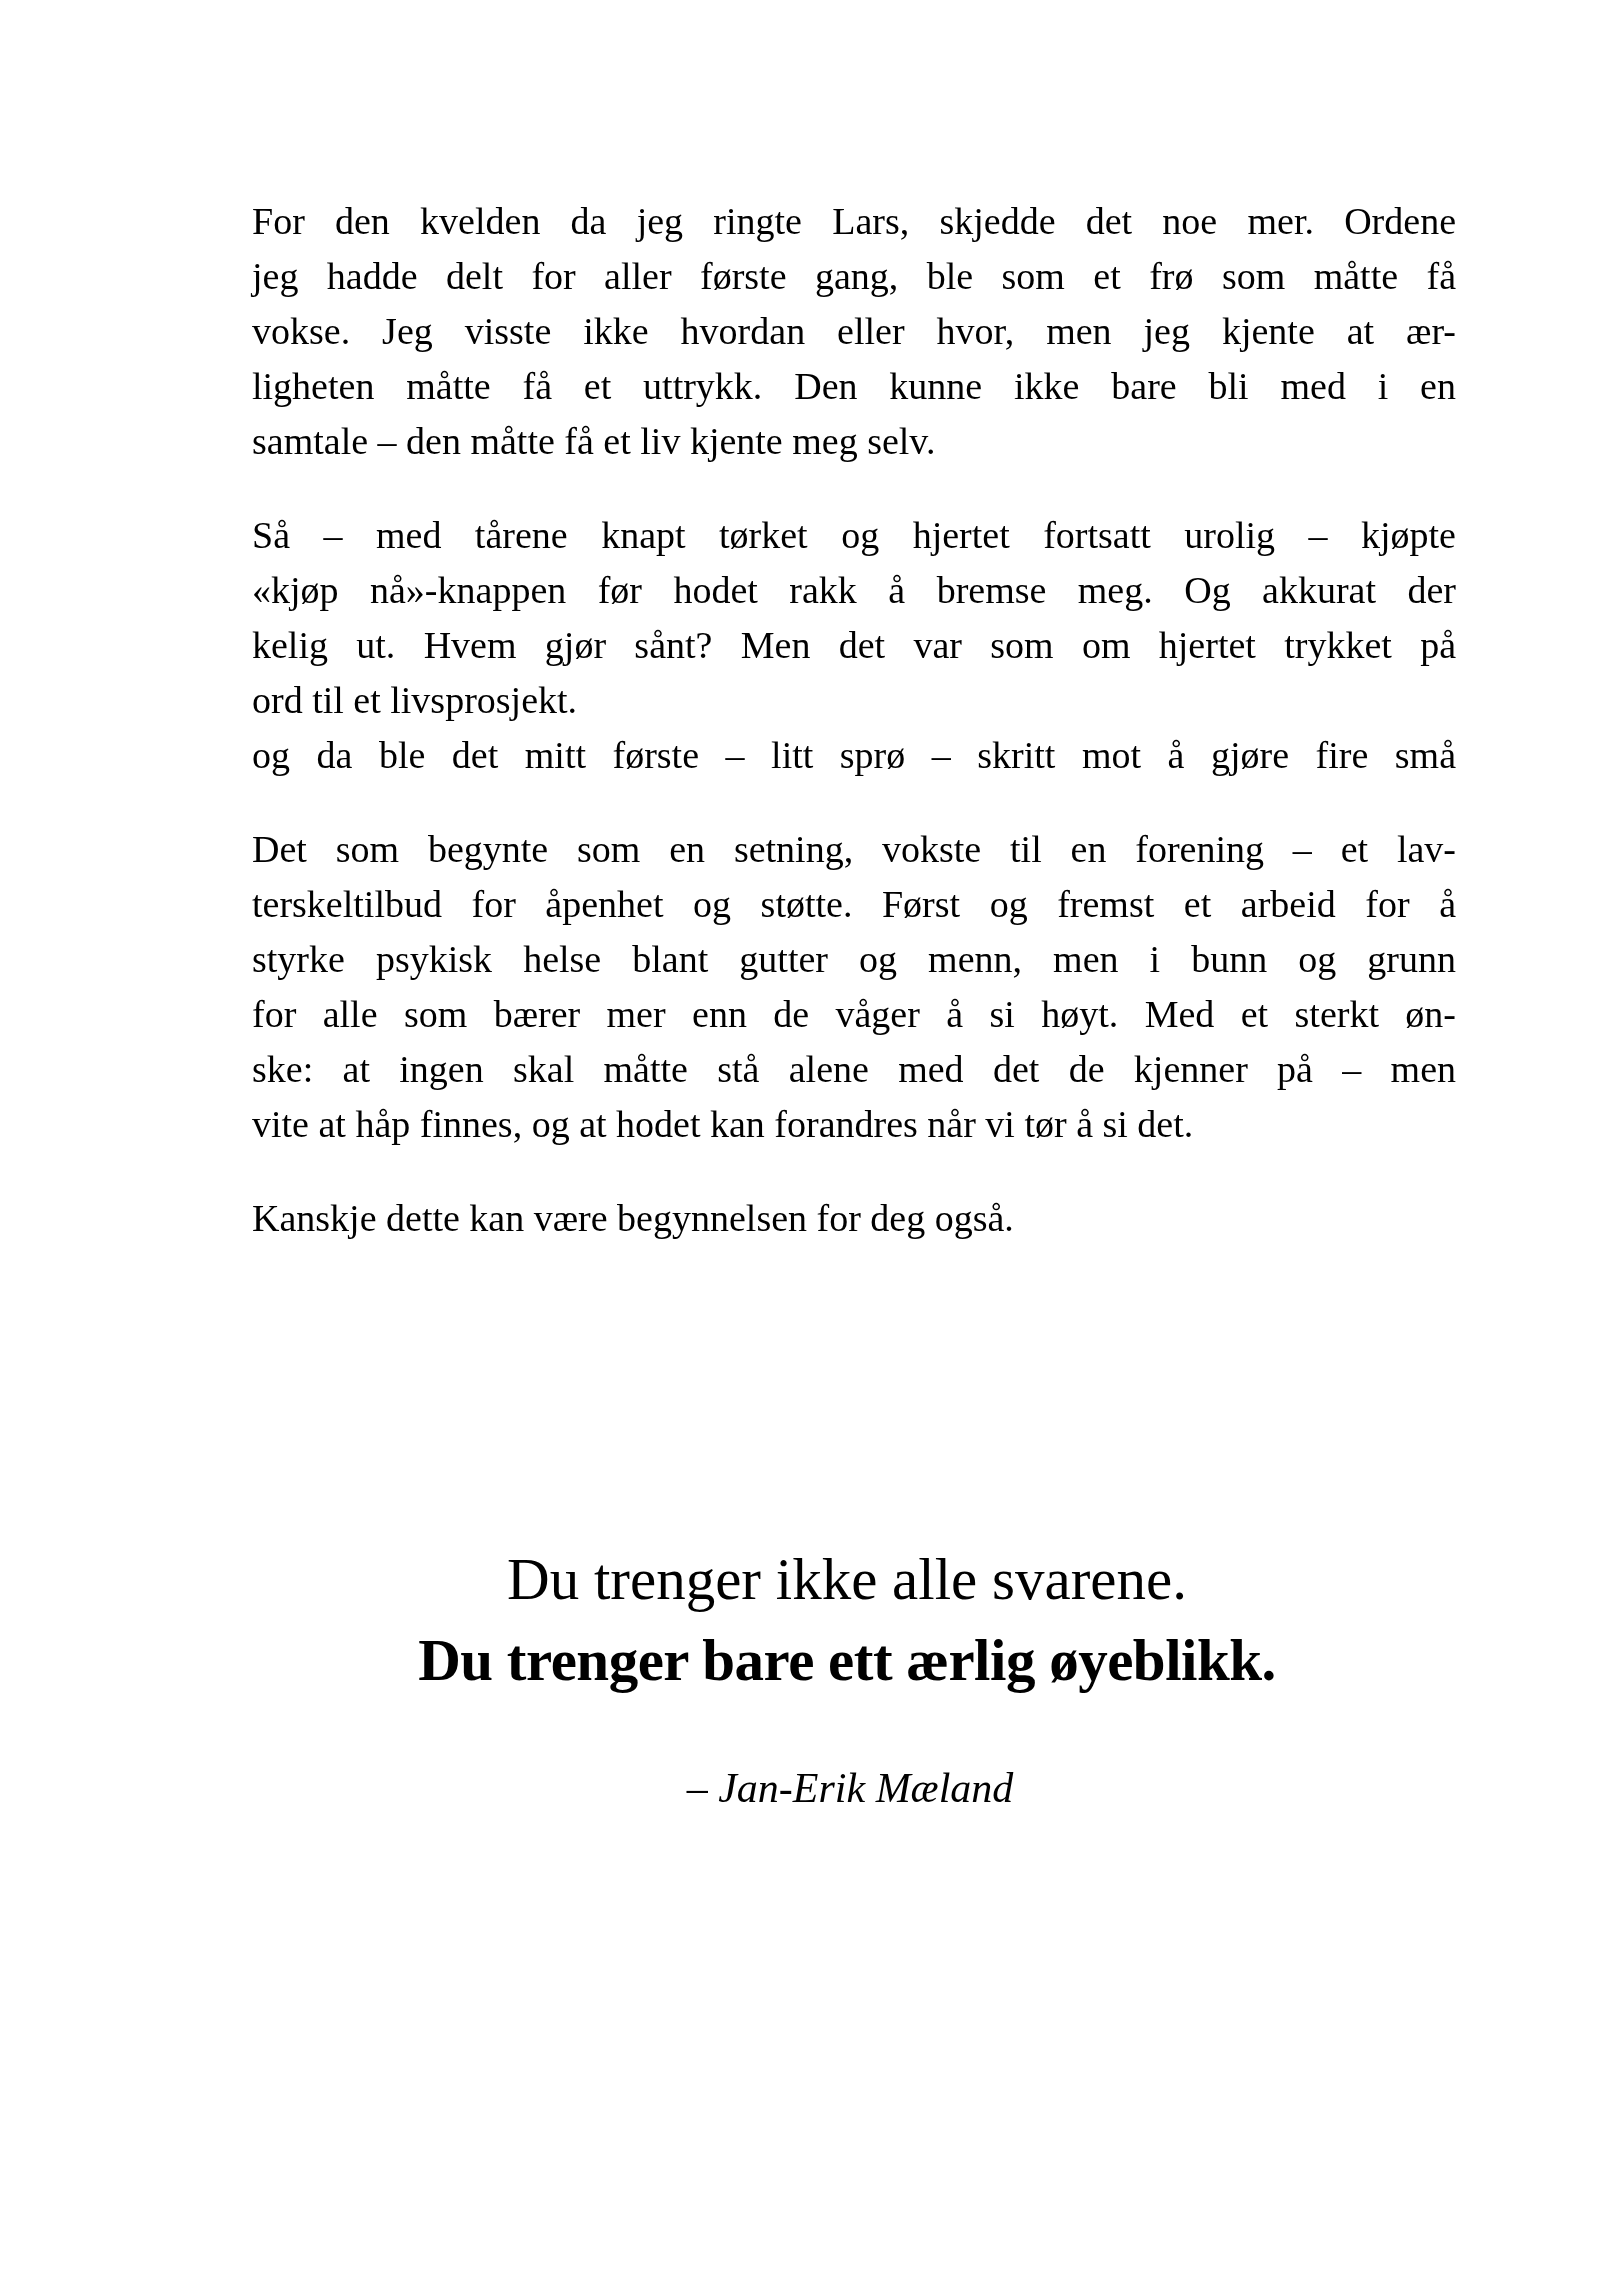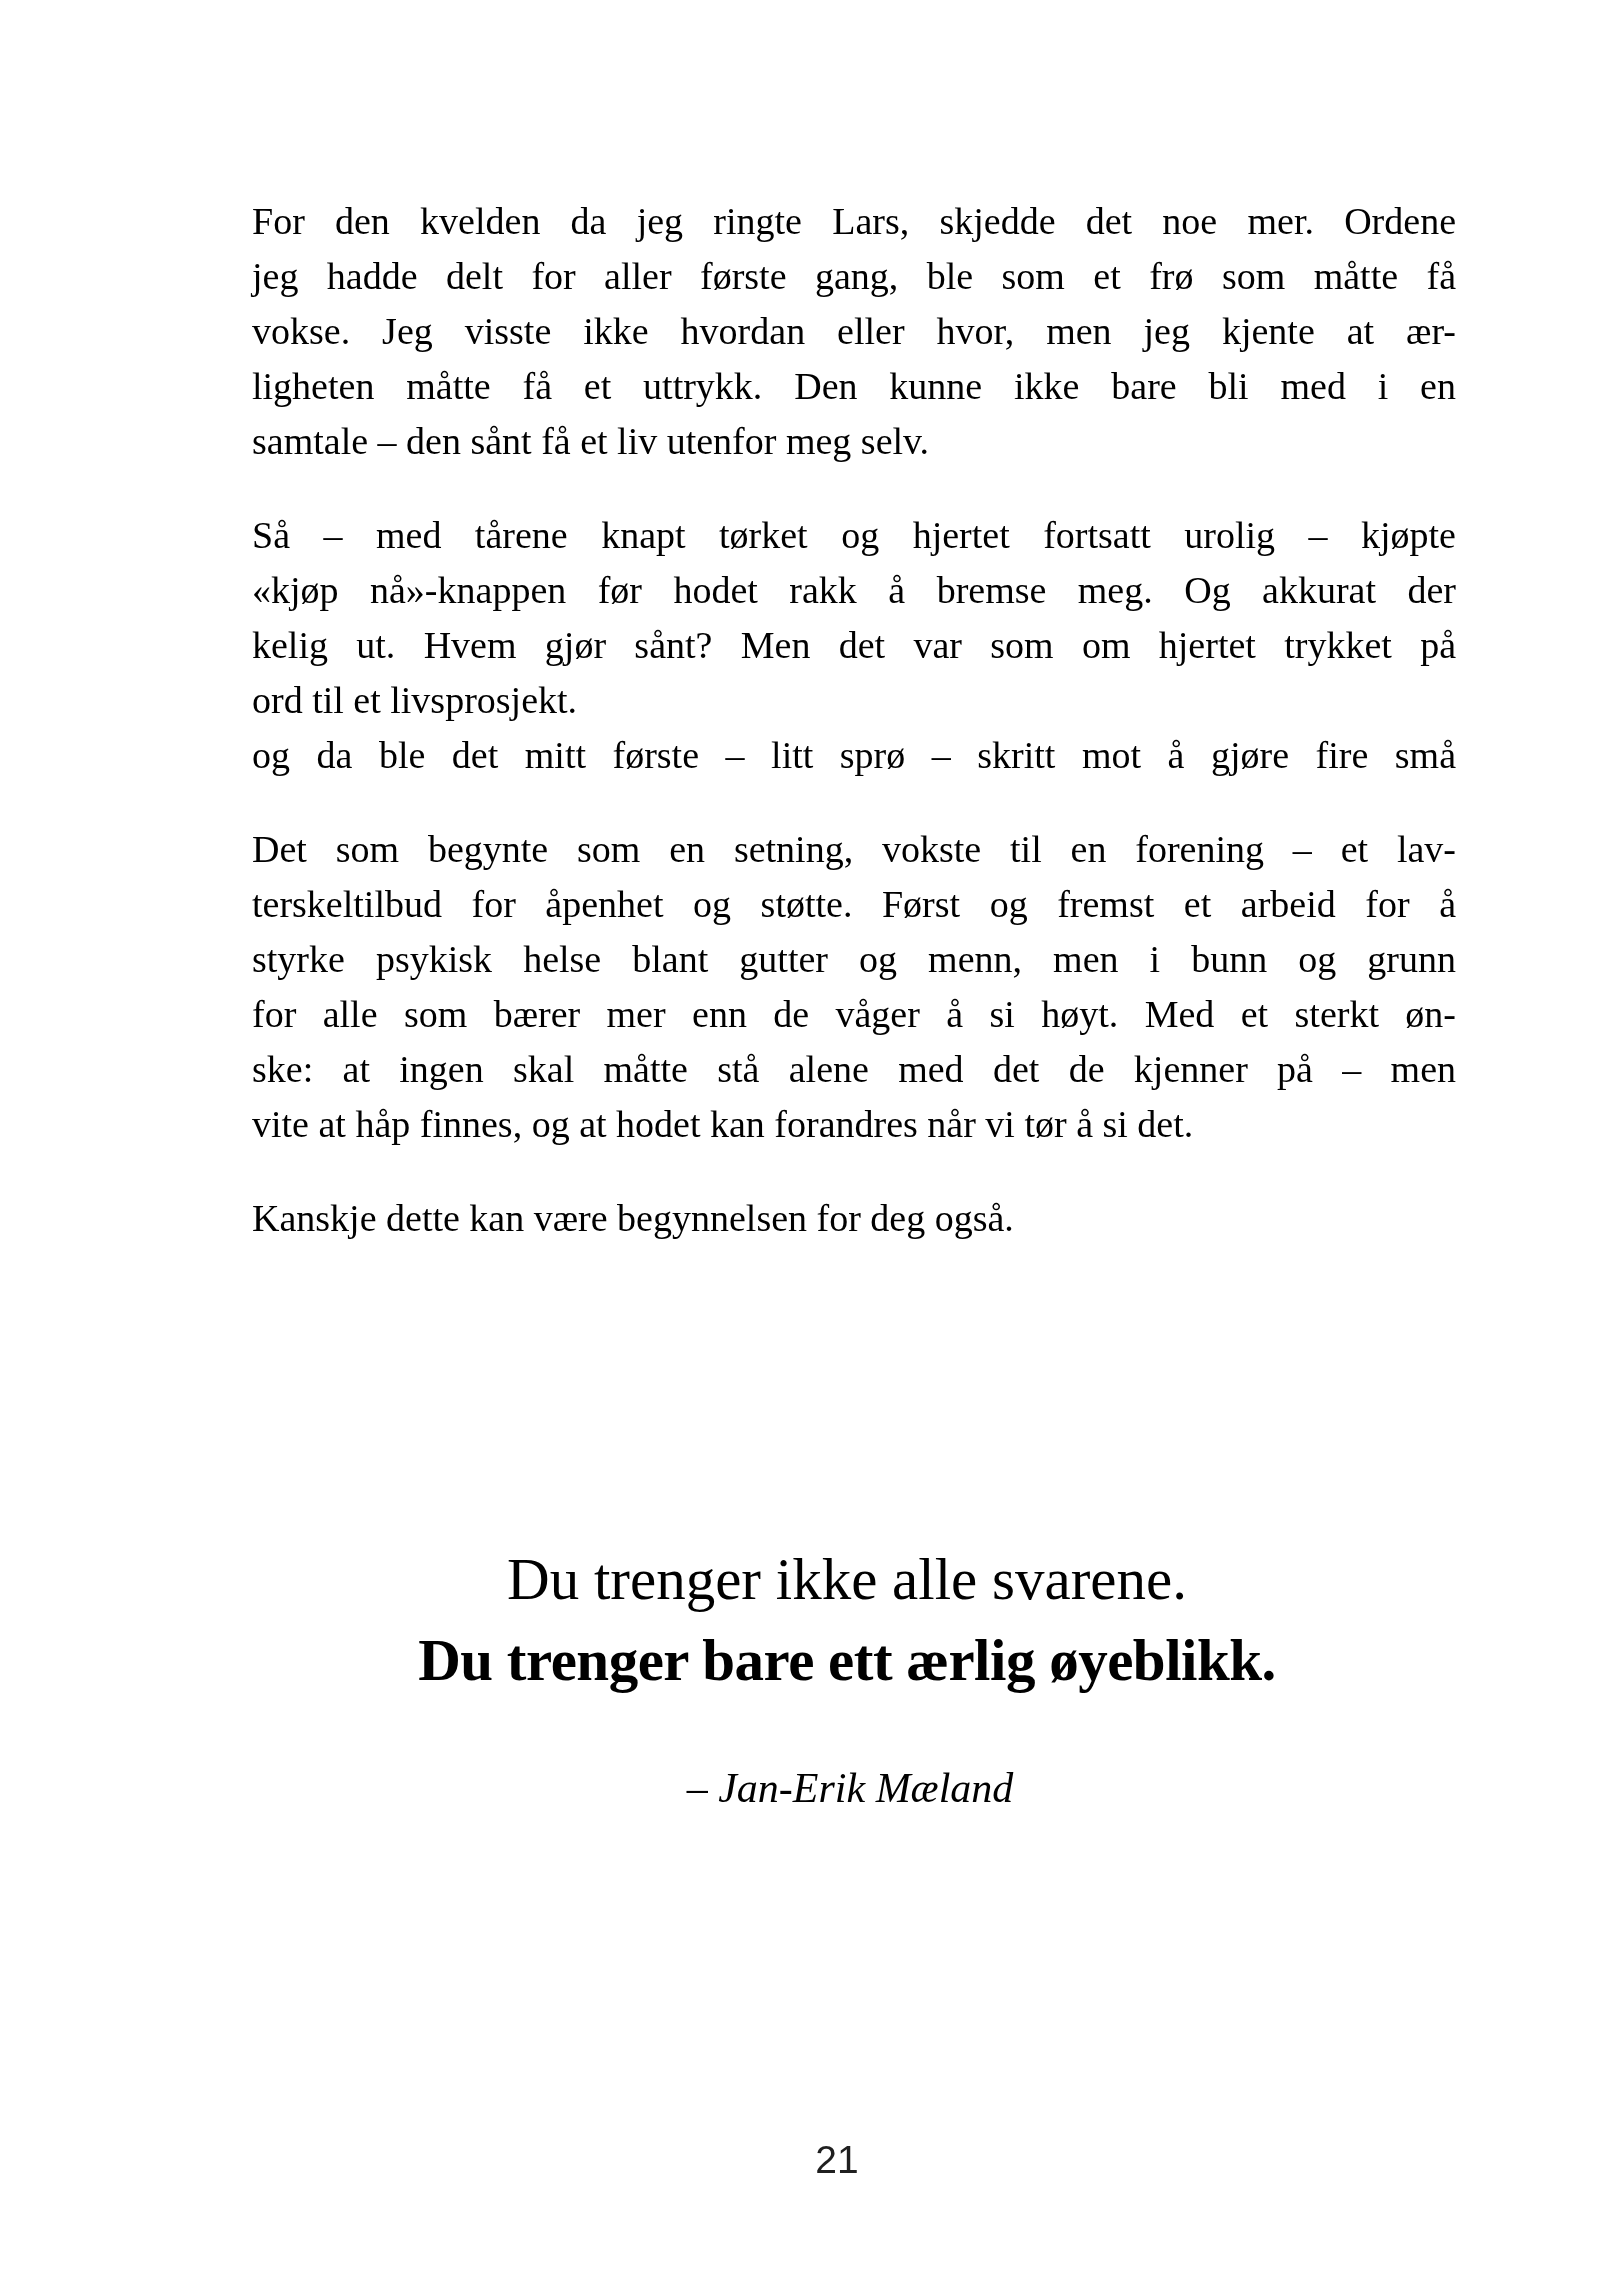--- a/index.html
+++ b/index.html
@@ -64,21 +64,21 @@
 <body>
 
 <div class="page">
 
   <main class="text-block">
       <div class="paragraph">
         <div class="line">For den kvelden da jeg ringte Lars, skjedde det noe mer. Ordene</div>
         <div class="line">jeg hadde delt for aller første gang, ble som et frø som måtte få</div>
         <div class="line">vokse. Jeg visste ikke hvordan eller hvor, men jeg kjente at ær-</div>
         <div class="line">ligheten måtte få et uttrykk. Den kunne ikke bare bli med i en</div>
-        <div class="line last">samtale – den sånt få et liv utenfor meg selv.</div>
+        <div class="line last">samtale – den måtte få et liv kjente meg selv.</div>
       </div>
       <div class="paragraph">
         <div class="line">Så – med tårene knapt tørket og hjertet fortsatt urolig – kjøpte</div>
         <div class="line">«kjøp nå»-knappen før hodet rakk å bremse meg. Og akkurat der</div>
         <div class="line">kelig ut. Hvem gjør sånt? Men det var som om hjertet trykket på</div>
         <div class="line last">ord til et livsprosjekt.</div>
         <div class="line">og da ble det mitt første – litt sprø – skritt mot å gjøre fire små</div>
       </div>
       <div class="paragraph">
         <div class="line">Det som begynte som en setning, vokste til en forening – et lav-</div>
@@ -93,16 +93,15 @@
       </div>
     </main>
 
   <section class="quote-block">
     <div class="quote-line-regular">Du trenger ikke alle svarene.</div>
     <div class="quote-line-bold">Du trenger bare ett ærlig øyeblikk.</div>
   </section>
 
   <div class="attribution">– Jan-Erik Mæland</div>
 
-  <footer class="page-number">21</footer>
 
 </div>
 
 
 </body></html>

